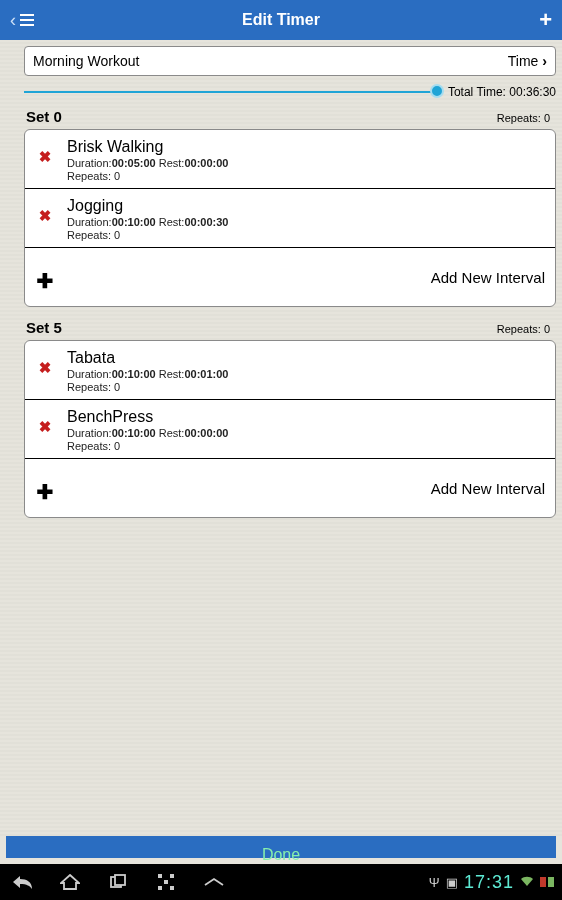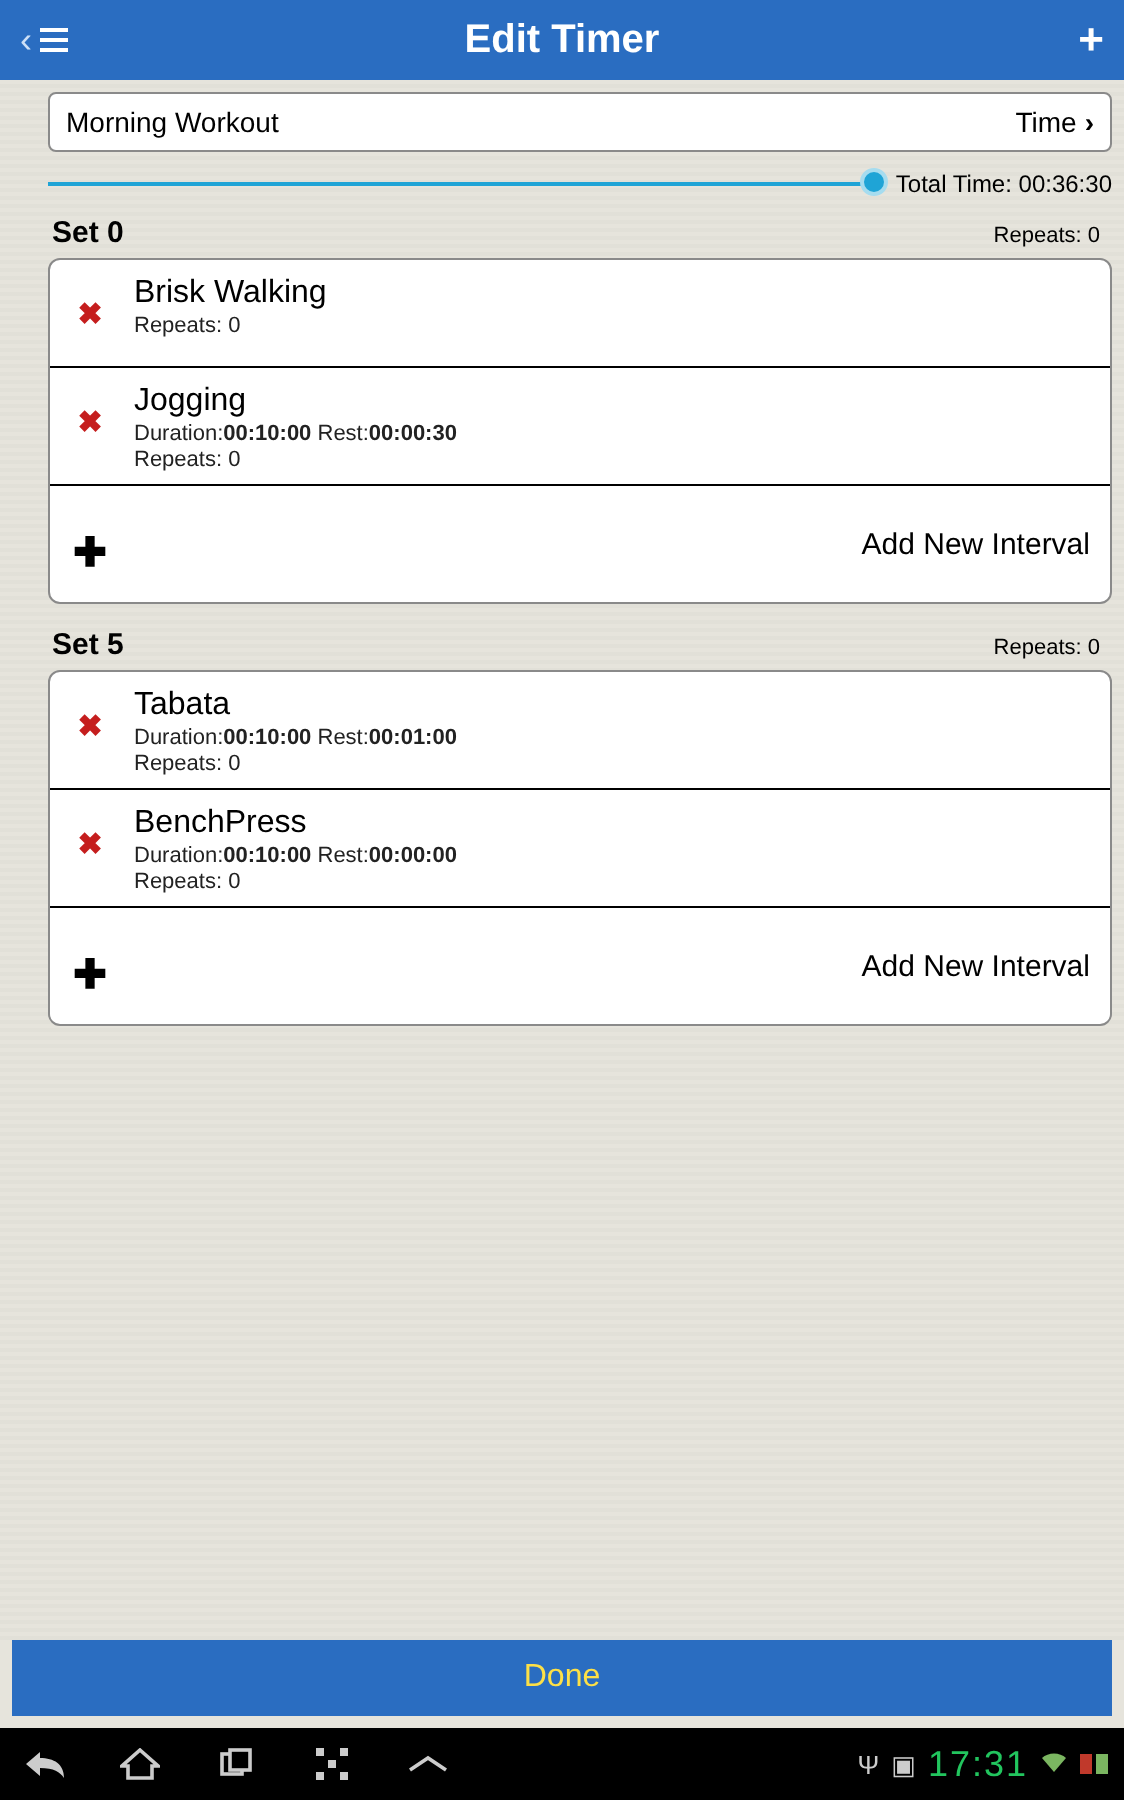--- a/index.html
+++ b/index.html
@@ -10,21 +10,21 @@
   .header {
     background: #2a6dc1;
     color: #fff;
     height: 40px;
     display: flex;
     align-items: center;
     padding: 0 10px;
     position: relative;
   }
   .header-left { display: flex; align-items: center; gap: 4px; cursor: pointer; }
-  .header-title { position: absolute; left: 0; right: 0; text-align: center; font-weight: bold; font-size: 20px; pointer-events: none; }
+  .header-title { position: absolute; left: 0; right: 0; text-align: center; font-weight: bold; font-size: 16px; pointer-events: none; }
   .header-plus { margin-left: auto; font-size: 22px; font-weight: bold; cursor: pointer; }
   .back-chevron { font-size: 18px; color: #cde0f7; }
   .hamburger { display: inline-flex; flex-direction: column; gap: 3px; }
   .hamburger span { display: block; width: 14px; height: 2px; background: #fff; }
 
   
   .content {
     flex: 1;
     padding: 6px 6px 0 24px;
     background: 
@@ -95,43 +95,43 @@
   .interval-name { font-size: 16px; margin-bottom: 1px; }
   .interval-meta { font-size: 11px; color: #222; }
   .interval-meta .bold { font-weight: bold; }
   .interval-repeats { font-size: 11px; color: #222; margin-top: 1px; }
   .add-row { align-items: center; min-height: 58px; }
   .add-row .interval-name { font-size: 15px; text-align: right; }
 
   
   .done-bar {
     background: #2a6dc1;
-    color: #fde047;
+    color: #86efac;
     text-align: center;
     font-size: 16px;
-    height: 38px;
+    height: 22px;
     line-height: 38px;
     margin: 0 6px 6px 6px;
     cursor: pointer;
   }
 
   
   .navbar {
     background: #000;
     height: 36px;
     display: flex;
     align-items: center;
     padding: 0 8px;
     color: #ddd;
     font-size: 13px;
   }
   .nav-left { display: flex; gap: 20px; align-items: center; flex: 1; }
   .nav-icon { color: #ccc; display: inline-flex; align-items: center; justify-content: center; width: 28px; height: 28px; cursor: pointer; }
   .nav-right { display: flex; align-items: center; gap: 6px; }
-  .clock { color: #22c55e; font-size: 18px; letter-spacing: 1px; }
+  .clock { color: #5eead4; font-size: 18px; letter-spacing: 1px; }
   .tiny-icons { display: flex; gap: 2px; }
   .tiny-icons span { width: 6px; height: 10px; display: inline-block; }
   .ti-wifi { color: #7bb661; }
   .ti-red { background: #c0392b; }
   .ti-green { background: #7bb661; }
 
   
   .ico-back svg, .ico-home svg, .ico-recent svg, .ico-qr svg, .ico-up svg { fill: #ccc; }
 </style>
 </head>
@@ -176,20 +176,21 @@
         <span class="set-title">Set 0</span>
         <span class="set-repeats">Repeats: 0</span>
       </div>
       <div class="card">
         <div class="interval-row">
           <div class="row-icon delete">
             <span>✖</span>
           </div>
           <div class="interval-body">
             <div class="interval-name">Brisk Walking</div>
+            <div class="interval-meta">Duration:<span class="bold">00:05:00</span> Rest:<span class="bold">00:00:00</span></div>
             <div class="interval-repeats">Repeats: 0</div>
           </div>
         </div>
         <div class="interval-row">
           <div class="row-icon delete">
             <span>✖</span>
           </div>
           <div class="interval-body">
             <div class="interval-name">Jogging</div>
             <div class="interval-meta">Duration:<span class="bold">00:10:00</span> Rest:<span class="bold">00:00:30</span></div>

